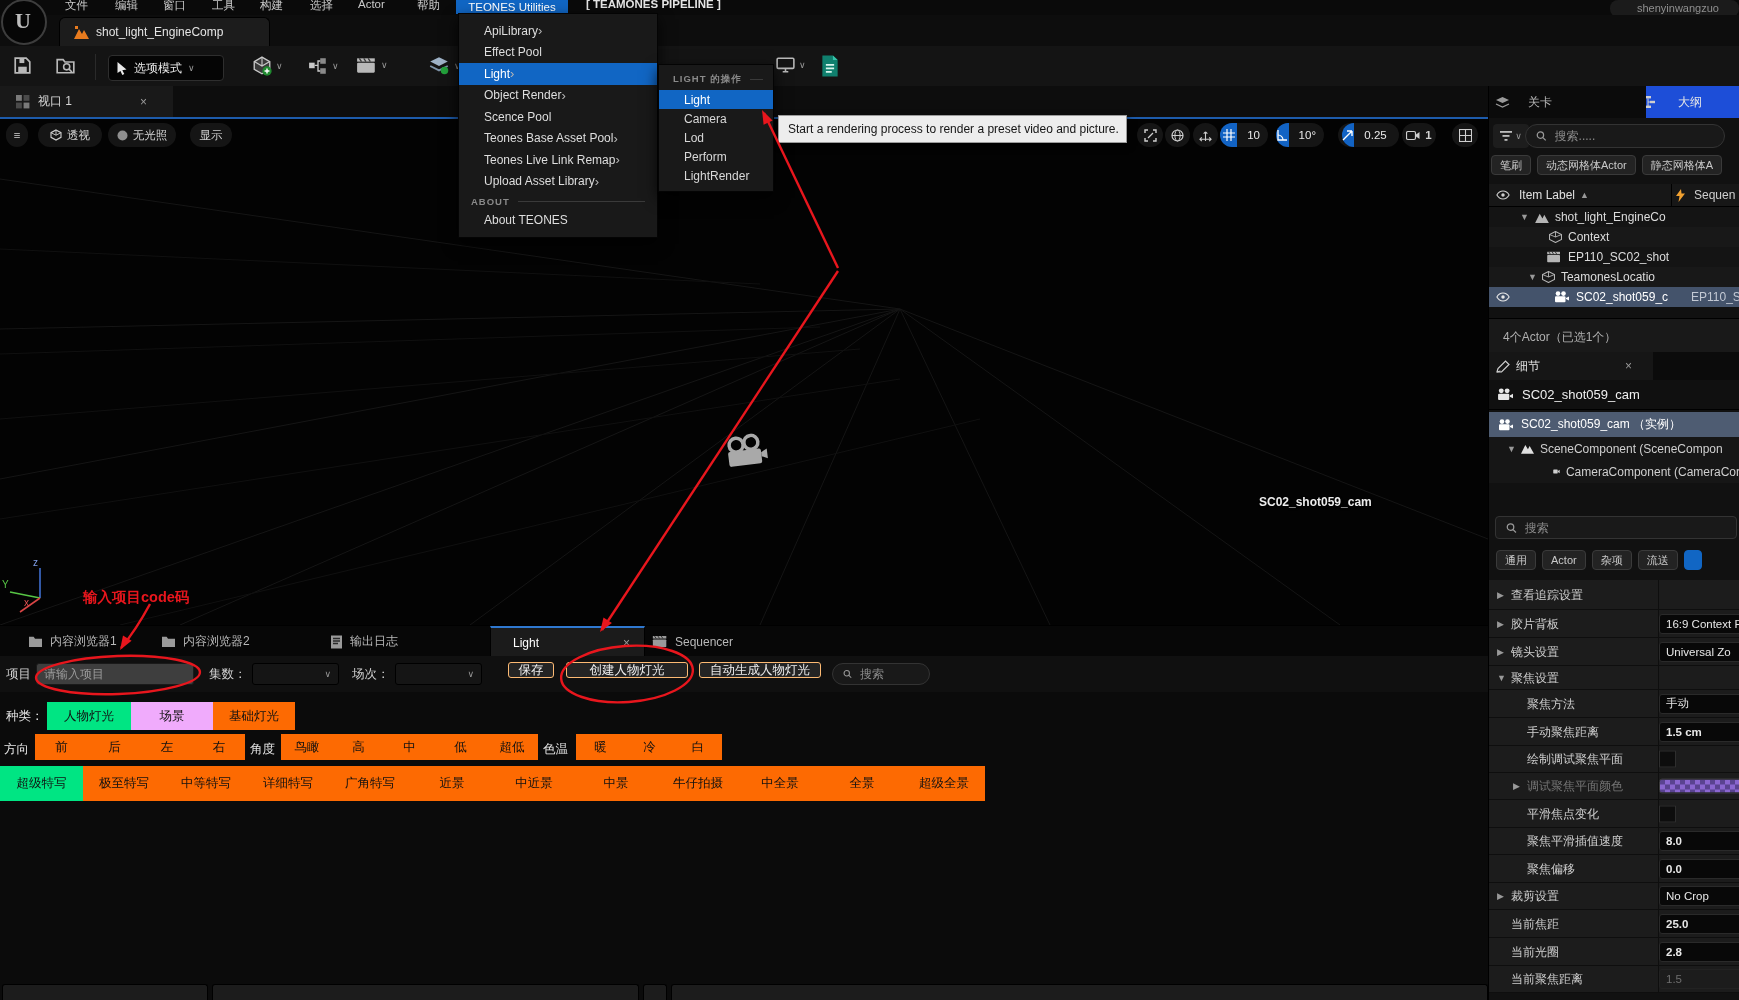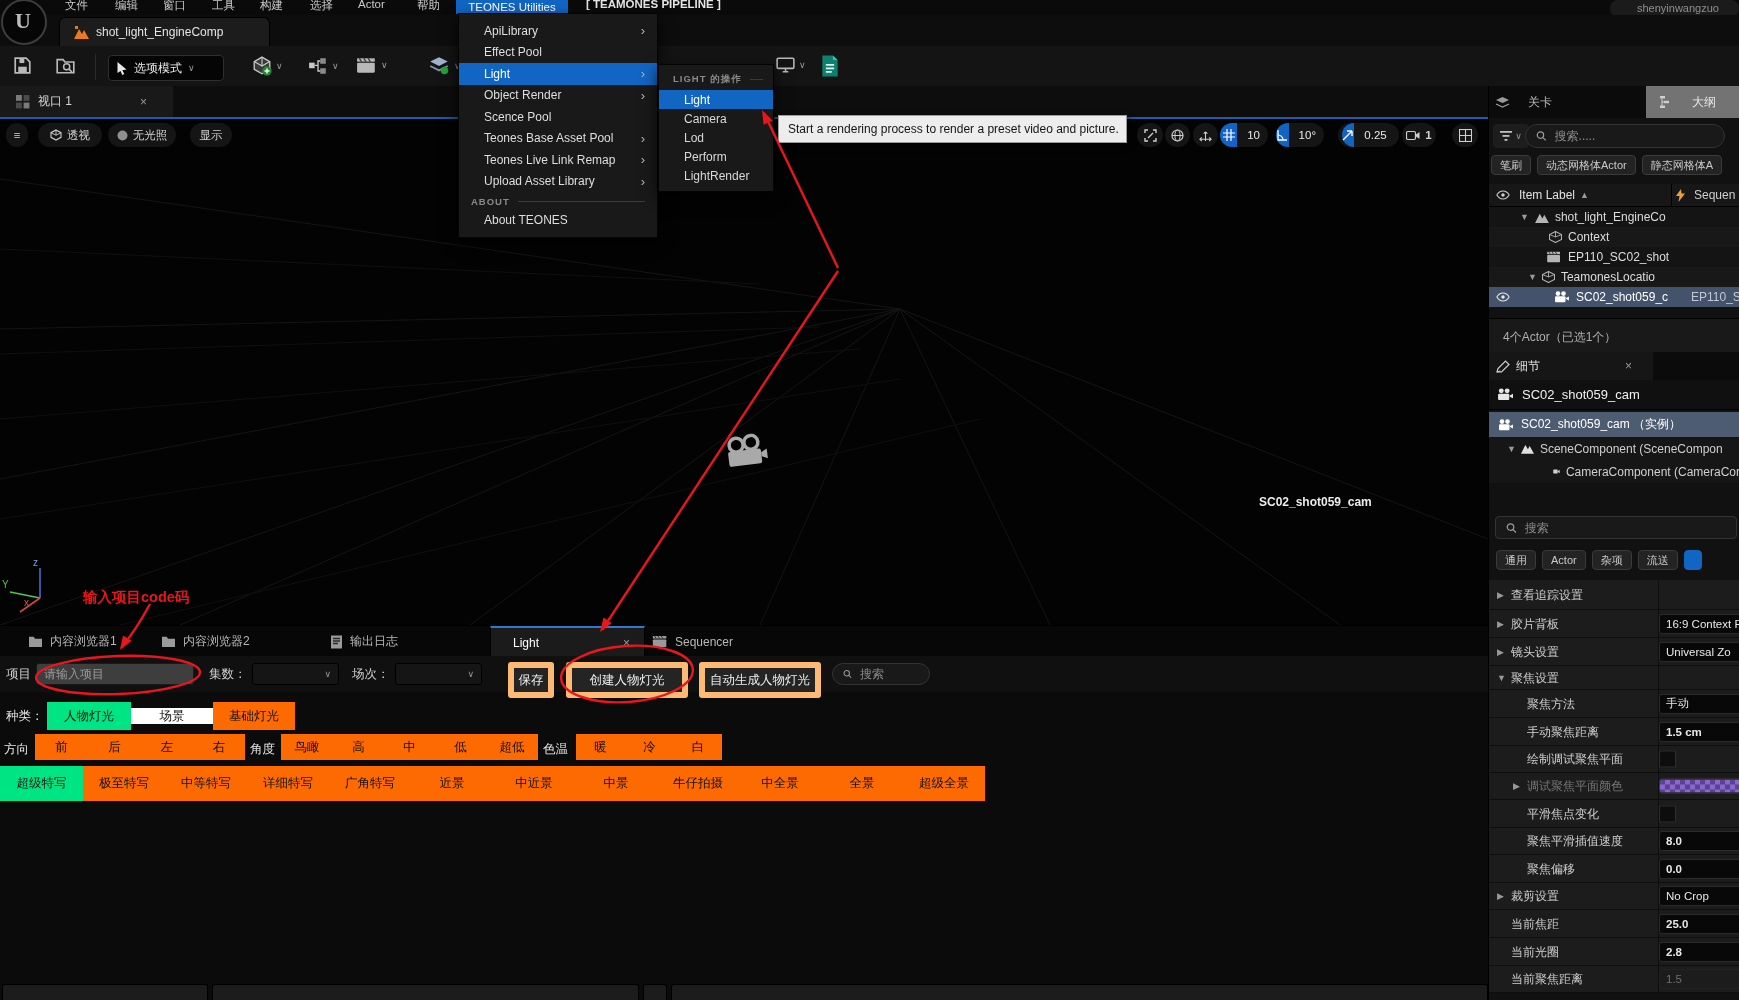--- a/index.html
+++ b/index.html
@@ -23,39 +23,39 @@
   
   .vp{left:0;top:86px;width:1488px;height:539px;background:#030303;overflow:hidden}
   .vp-tabbar{position:absolute;left:0;top:0;width:1488px;height:31px;background:#0d0d0d}
   .vp-tab{position:absolute;left:0;top:0;width:173px;height:31px;background:#191919;display:flex;align-items:center;gap:8px;padding-left:16px;box-sizing:border-box;color:#d6d6d6}
   .bluebar{position:absolute;left:0;top:31px;width:1488px;height:2px;background:#1d5bab}
   .pill{position:absolute;top:37px;height:24px;background:rgba(24,24,24,.88);border-radius:12px;display:flex;align-items:center;justify-content:center;gap:5px;color:#d2d2d2;font-size:11.5px;box-sizing:border-box}
   .pillblue{background:#1263c4;height:24px;display:flex;align-items:center;justify-content:center;border-radius:12px 0 0 12px;width:24px}
   .pillval{padding:0 8px 0 5px;font-weight:normal;color:#e9e9e9}
   
   .menu{position:absolute;background:#191919;border:1px solid #040404;box-shadow:0 6px 14px rgba(0,0,0,.8);z-index:50}
-  .mi{height:21.5px;display:flex;align-items:center;justify-content:space-between;padding:0 12px 0 25px;color:#dedede;font-size:12px}
+  .mi{height:21.5px;display:flex;align-items:center;justify-content:flex-start;padding:0 12px 0 25px;color:#dedede;font-size:12px}
   .mi.sel{background:#1166c4;color:#fff}
   .mi .arr{color:#b5b5b5;font-size:13px}
   .msec{display:flex;align-items:center;gap:8px;padding:4px 12px 2px 12px;color:#8a8a8a;font-size:9.5px;font-weight:bold;letter-spacing:1px}
   .msec .line{flex:1;height:1px;background:#3a3a3a}
   .smi{height:19px;display:flex;align-items:center;padding-left:25px;color:#d8d8d8;font-size:12px}
   .smi.sel{background:#1166c4;color:#fff}
   .tooltip{position:absolute;left:778px;top:115px;width:349px;height:28px;background:#ededed;border:1px solid #9b9b9b;box-shadow:2px 3px 6px rgba(0,0,0,.6);color:#141414;font-size:12px;display:flex;align-items:center;padding-left:9px;box-sizing:border-box;z-index:55}
   
   .bottom{left:0;top:625px;width:1488px;height:375px;background:#0b0b0b}
   .btabbar{position:absolute;left:0;top:0;width:1488px;height:31px;background:#070707;border-top:1px solid #000}
   .btab{position:absolute;top:0;height:31px;display:flex;align-items:center;gap:7px;color:#b9b9b9}
   .btab-box{position:absolute;left:490px;top:0;width:155px;height:31px;background:#1b1b1b;border-left:1px solid #000;border-right:1px solid #000;border-top:2px solid #2f78cf;box-sizing:border-box;display:flex;align-items:center;color:#fff}
   .formrow{position:absolute;left:0;top:31px;width:1488px;height:36px;background:#101010}
   .flabel{position:absolute;top:10px;color:#cfcfcf;font-size:12.5px}
   .tinput{position:absolute;top:7px;height:22px;background:#3e3e3e;border:1px solid #1a1a1a;border-radius:3px;color:#ddd;font-size:12px;padding:0 7px;box-sizing:border-box;font-family:inherit}
   .tinput::placeholder{color:#9b9b9b}
   .dd{position:absolute;top:7px;height:22px;background:#151515;border:1px solid #000;border-radius:3px;display:flex;align-items:center;justify-content:flex-end;padding-right:7px;box-sizing:border-box}
-  .btn{position:absolute;top:6px;height:36px;background:#242424;border:6px solid #fdba74;border-radius:3px;color:#eee;font-size:12.5px;display:flex;align-items:center;justify-content:center;box-sizing:border-box}
+  .btn{position:absolute;top:6px;height:16px;background:#242424;border:1px solid #fdba74;border-radius:3px;color:#eee;font-size:12.5px;display:flex;align-items:center;justify-content:center;box-sizing:border-box}
   .srch{position:absolute;display:flex;align-items:center;gap:6px;background:#191919;border:1px solid #333;border-radius:11px;box-sizing:border-box;padding:0 10px}
   .srch input{background:transparent;border:none;outline:none;color:#ccc;font-size:12px;width:100%;font-family:inherit}
   .srch input::placeholder{color:#8a8a8a}
   .stripitem{display:flex;align-items:center;justify-content:center;color:#111;font-size:12.5px}
   .rowlabel{position:absolute;color:#e6e6e6;font-size:12.5px}
   .statseg{position:absolute;top:984px;height:16px;background:#1c1c1c;border:1px solid #000;border-bottom:none;border-radius:3px 3px 0 0}
   
   .rpanel{left:1488px;top:86px;width:251px;height:914px;background:#111;border-left:1px solid #000}
   .rtabbar{position:absolute;left:0;top:0;width:251px;height:32px;background:#0b0b0b}
   .rtab{position:absolute;top:0;height:32px;display:flex;align-items:center;gap:18px;color:#b5b5b5}
@@ -437,21 +437,21 @@
           </svg>
         <input placeholder="搜索" style="">
       </div>
     </div>
 
     <span class="rowlabel" style="left:6px;top:83px">种类：</span>
     <div class="a f" style="left:47px;top:77px;height:28px">
       <div class="stripitem" style="width:84px;height:28px;background:#00e583">
           <span>人物灯光</span>
         </div>
-      <div class="stripitem" style="width:82px;height:16px;background:#ffffff">
+      <div class="stripitem" style="width:82px;height:28px;background:#f0abfc">
           <span>场景</span>
         </div>
       <div class="stripitem" style="width:82px;height:28px;background:#fd6a02">
           <span>基础灯光</span>
         </div>
     </div>
 
     <span class="rowlabel" style="left:4px;top:116px">方向</span>
     <div class="a f" style="left:35px;top:109px;height:26px;background:#fd6a02">
       <div class="stripitem" style="width:53px;height:26px">
@@ -546,21 +546,21 @@
   <div class="a rpanel">
     <div class="rtabbar">
       <div class="rtab" style="left:6px">
         <svg width="15" height="13" viewBox="0 0 15 13">
             <path d="M1 4l6.5-3L14 4 7.5 7z" fill="#9a9a9a"></path>
             <path d="M1 8l6.5 3L14 8" fill="none" stroke="#9a9a9a" stroke-width="1.3"></path>
             <path d="M1 11l6.5 3?" fill="none"></path>
           </svg>
         <span>关卡</span>
       </div>
-      <div class="rtab" style="left:157px;width:94px;background:#737373;color:#e6e6e6;padding-left:14px;box-sizing:border-box">
+      <div class="rtab" style="left:157px;width:94px;background:#1d4ed8;color:#e6e6e6;padding-left:0;box-sizing:border-box">
         <svg width="14" height="12" viewBox="0 0 14 12">
             <rect x="0" y="0" width="5" height="2.4" fill="#cfcfcf"></rect>
             <rect x="4" y="4.8" width="5" height="2.4" fill="#cfcfcf"></rect>
             <rect x="0" y="9.6" width="5" height="2.4" fill="#cfcfcf"></rect>
             <path d="M2 2.4v8.4M2 6h2" stroke="#cfcfcf" stroke-width="1"></path>
           </svg>
         <span>大纲</span>
       </div>
     </div>
 

